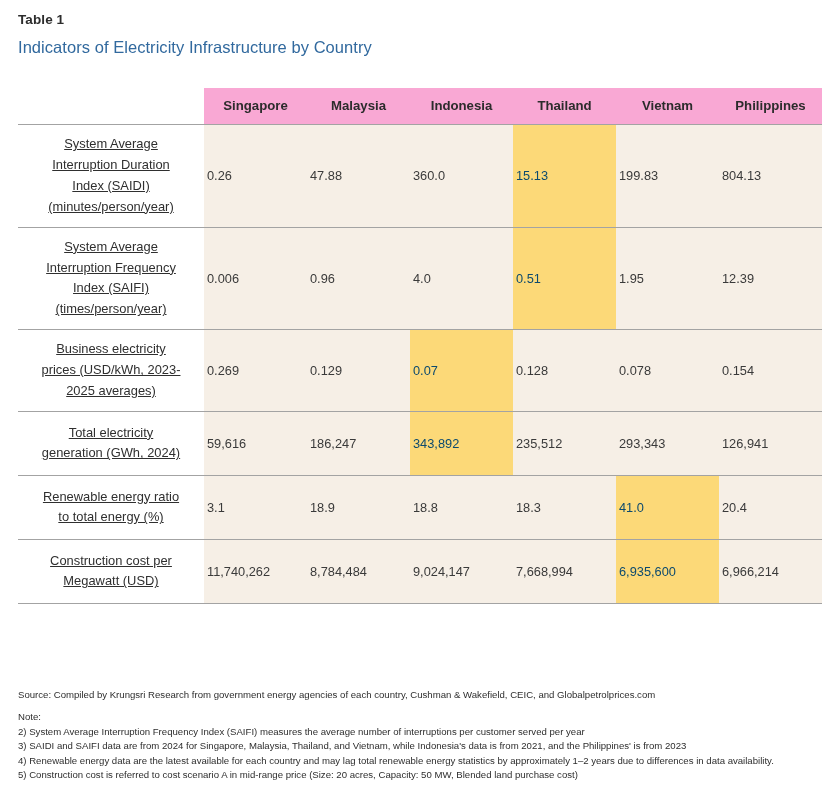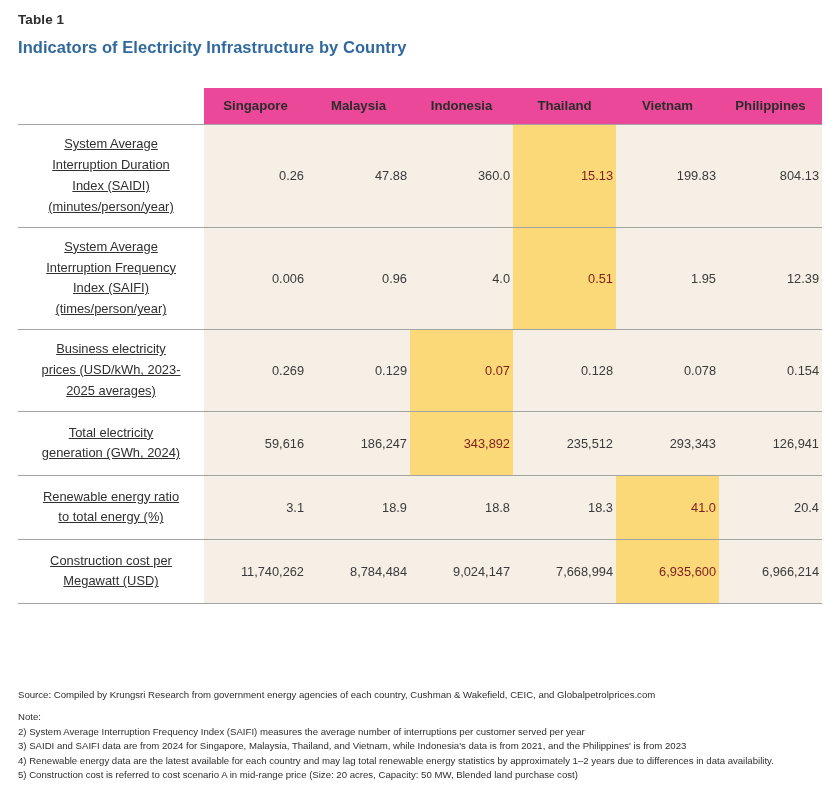--- a/index.html
+++ b/index.html
@@ -28,75 +28,75 @@
     font-size: 13.5px;
     font-weight: bold;
     color: #2d2d2d;
     letter-spacing: 0.1px;
   }
   .table-title {
     position: absolute;
     left: 18px;
     top: 38px;
     font-size: 16.5px;
-    font-weight: bold;
+    font-weight: normal;
     color: #31699E;
     letter-spacing: 0.05px;
   }
 
   
   .table-wrap {
     position: absolute;
     left: 18px;
     top: 88px;
     width: 804px;
   }
   table.datatable {
     border-collapse: collapse;
     width: 804px;
     table-layout: fixed;
   }
   table.datatable col.lbl   { width: 186px; }
   table.datatable col.datacol{ width: 103px; }
 
   thead th {
-    background: #ec4899;
+    background: #f9a8d4;
     font-size: 13.2px;
     font-weight: bold;
     color: #2c2c2c;
     text-align: center;
     padding: 10px 2px 11px 2px;
     border: none;
   }
   thead th.corner {
     background: #ffffff;
   }
 
   tbody td {
     font-size: 12.8px;
     color: #3a3a3a;
-    text-align: right;
+    text-align: left;
     vertical-align: middle;
     padding: 24px 3px;
     background: #F6EFE6;
     border-top: 1px solid #9e9e9e;
     border-bottom: 1px solid #9e9e9e;
   }
   tbody tr td.rowlabel {
     background: #ffffff;
     font-size: 12.9px;
     color: #2f2f2f;
     line-height: 1.62;
     padding: 9px 10px;
     text-align: center;
     text-decoration: underline;
   }
   tbody td.hl {
     background: #FCD978;
-    color: #7f1d1d;
+    color: #0c4a6e;
   }
   
   tbody tr + tr td { border-top: 0; }
   tbody tr td { border-bottom: 1px solid #a3a3a3; }
   tbody tr:first-child td { border-top: 1px solid #a3a3a3; }
 
   
   .notes {
     position: absolute;
     left: 18px;

